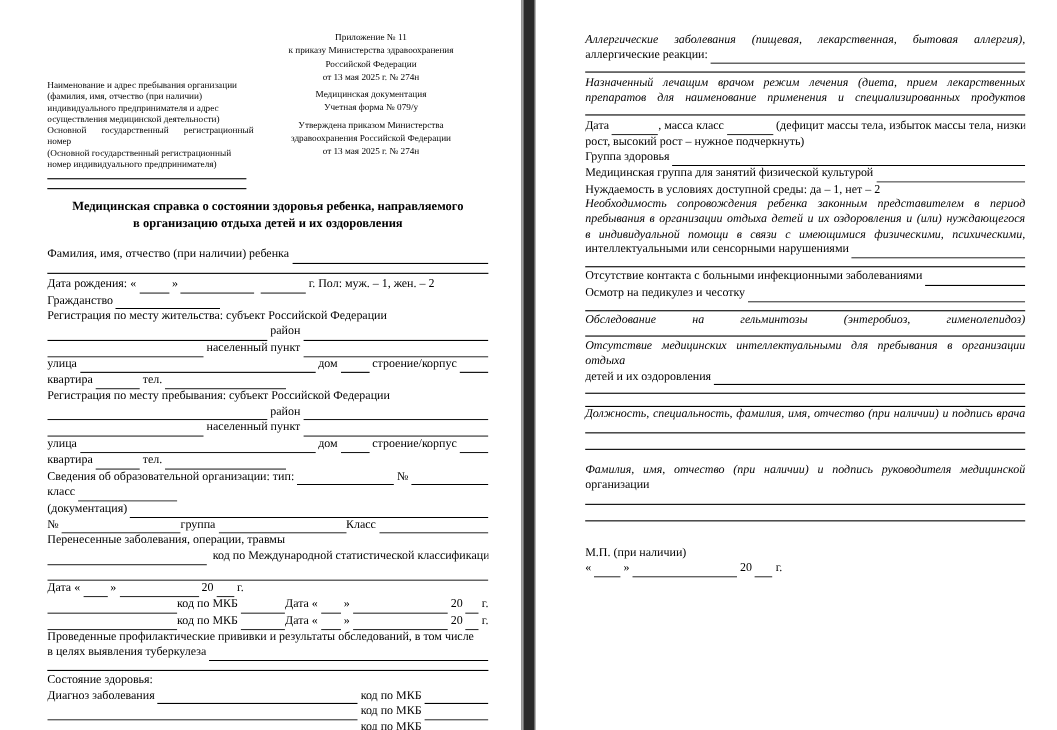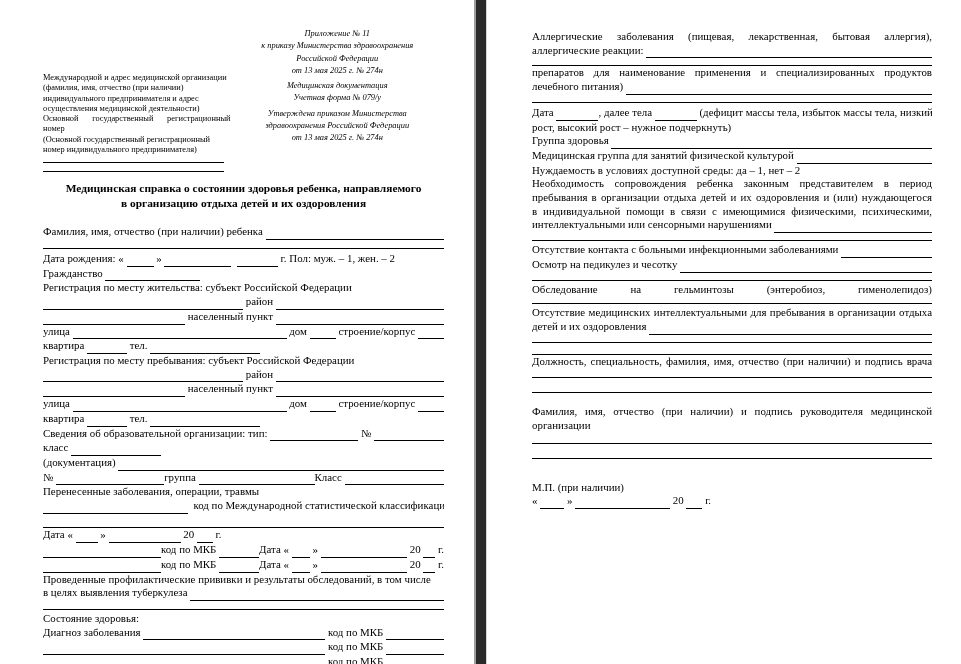--- a/index.html
+++ b/index.html
@@ -14,39 +14,39 @@
   #page-right { left:532px; width:400px; padding-top:30px; }
   #divider {
     position:absolute; left:474px; top:0; width:13px; height:664px;
     background:#2a2a2a; border-left:2px solid #9e9e9e; border-right:1px solid #d6d6d6;
   }
   
   .header { display:flex; justify-content:space-between; }
   .org { width:188px; margin-top:45px; font-size:8.4px; line-height:10.3px; }
   .org div:nth-child(5) { text-align:justify; text-align-last:justify; }
   .approval { width:214px; font-size:8.4px; line-height:12.3px; text-align:center; }
-  .approval > div { margin-bottom:3px;font-style:italic; }
+  .approval > div { margin-bottom:3px; }
   .short-rule { width:181px; border-bottom:1px solid #000; height:0; }
   .sr1 { margin-top:7px; } .sr2 { margin-top:8px; }
   .title { font-weight:bold; text-align:center; font-size:11.4px; line-height:15px; margin-top:9px; }
   
   .fline { display:flex; align-items:baseline; line-height:13.7px; white-space:pre; overflow:hidden; }
   .fline .t { flex:0 0 auto; }
-  .jline { line-height:13.7px; text-align:justify; text-align-last:justify; }
+  .jline { line-height:13.7px; text-align:justify; text-align-last:justify;font-style:italic; }
   .blank { flex:0 0 auto; border-bottom:1px solid #000; }
   .fillb { flex:1 1 auto; border-bottom:1px solid #000; }
   .rule  { border-bottom:1px solid #000; height:0; }
 </style>
 </head>
 <body>
 
 <div id="page-left" class="page">
   <div class="header">
     <div class="org">
-        <div>Международной и адрес медицинской организации</div>
+        <div>Наименование и адрес пребывания организации</div>
         <div>(фамилия, имя, отчество (при наличии)</div>
         <div>индивидуального предпринимателя и адрес</div>
         <div>осуществления медицинской деятельности)</div>
         <div>Основной государственный регистрационный</div>
         <div>номер</div>
         <div>(Основной государственный регистрационный</div>
         <div>номер индивидуального предпринимателя)</div>
       </div>
     <div class="approval">
       <div>
@@ -107,24 +107,24 @@
     </div>
 </div>
 
 <div id="divider"></div>
 
 <div id="page-right" class="page">
   <div>
       <div class="jline">Аллергические заболевания (пищевая, лекарственная, бытовая аллергия),</div>
       <div class="fline"><span class="t">аллергические реакции: </span><span class="fillb">&nbsp;</span></div>
       <div class="rule" style="margin-top: 7px;"></div>
+      <div class="jline" style="margin-top: 3px;">Назначенный лечащим врачом режим лечения (диета, прием лекарственных</div>
       <div class="jline">препаратов для наименование применения и специализированных продуктов</div>
-      <div class="fline"><span class="t">лечебного питания) </span><span class="fillb">&nbsp;</span></div>
       <div class="rule" style="margin-top: 7px;"></div>
-      <div class="fline" style="margin-top: 3px;"><span class="t">Дата </span><span class="blank" style="width: 42px;">&nbsp;</span><span class="t">, далее тела </span><span class="blank" style="width: 42px;">&nbsp;</span><span class="t"> (дефицит массы тела, избыток массы тела, низкий</span></div>
+      <div class="fline" style="margin-top: 3px;"><span class="t">Дата </span><span class="blank" style="width: 42px;">&nbsp;</span><span class="t">, масса класс </span><span class="blank" style="width: 42px;">&nbsp;</span><span class="t"> (дефицит массы тела, избыток массы тела, низкий</span></div>
       <div class="fline"><span class="t">рост, высокий рост – нужное подчеркнуть)</span></div>
       <div class="fline"><span class="t">Группа здоровья </span><span class="fillb">&nbsp;</span></div>
       <div class="fline"><span class="t">Медицинская группа для занятий физической культурой </span><span class="fillb">&nbsp;</span></div>
       <div class="fline"><span class="t">Нуждаемость в условиях доступной среды: да – 1, нет – 2</span></div>
       <div class="jline">Необходимость сопровождения ребенка законным представителем в период</div>
       <div class="jline">пребывания в организации отдыха детей и их оздоровления и (или) нуждающегося</div>
       <div class="jline">в индивидуальной помощи в связи с имеющимися физическими, психическими,</div>
       <div class="fline"><span class="t">интеллектуальными или сенсорными нарушениями </span><span class="fillb">&nbsp;</span></div>
       <div class="rule" style="margin-top: 7px;"></div>
       <div class="fline" style="margin-top: 2px;"><span class="t">Отсутствие контакта с больными инфекционными заболеваниями </span><span class="fillb">&nbsp;</span></div>

